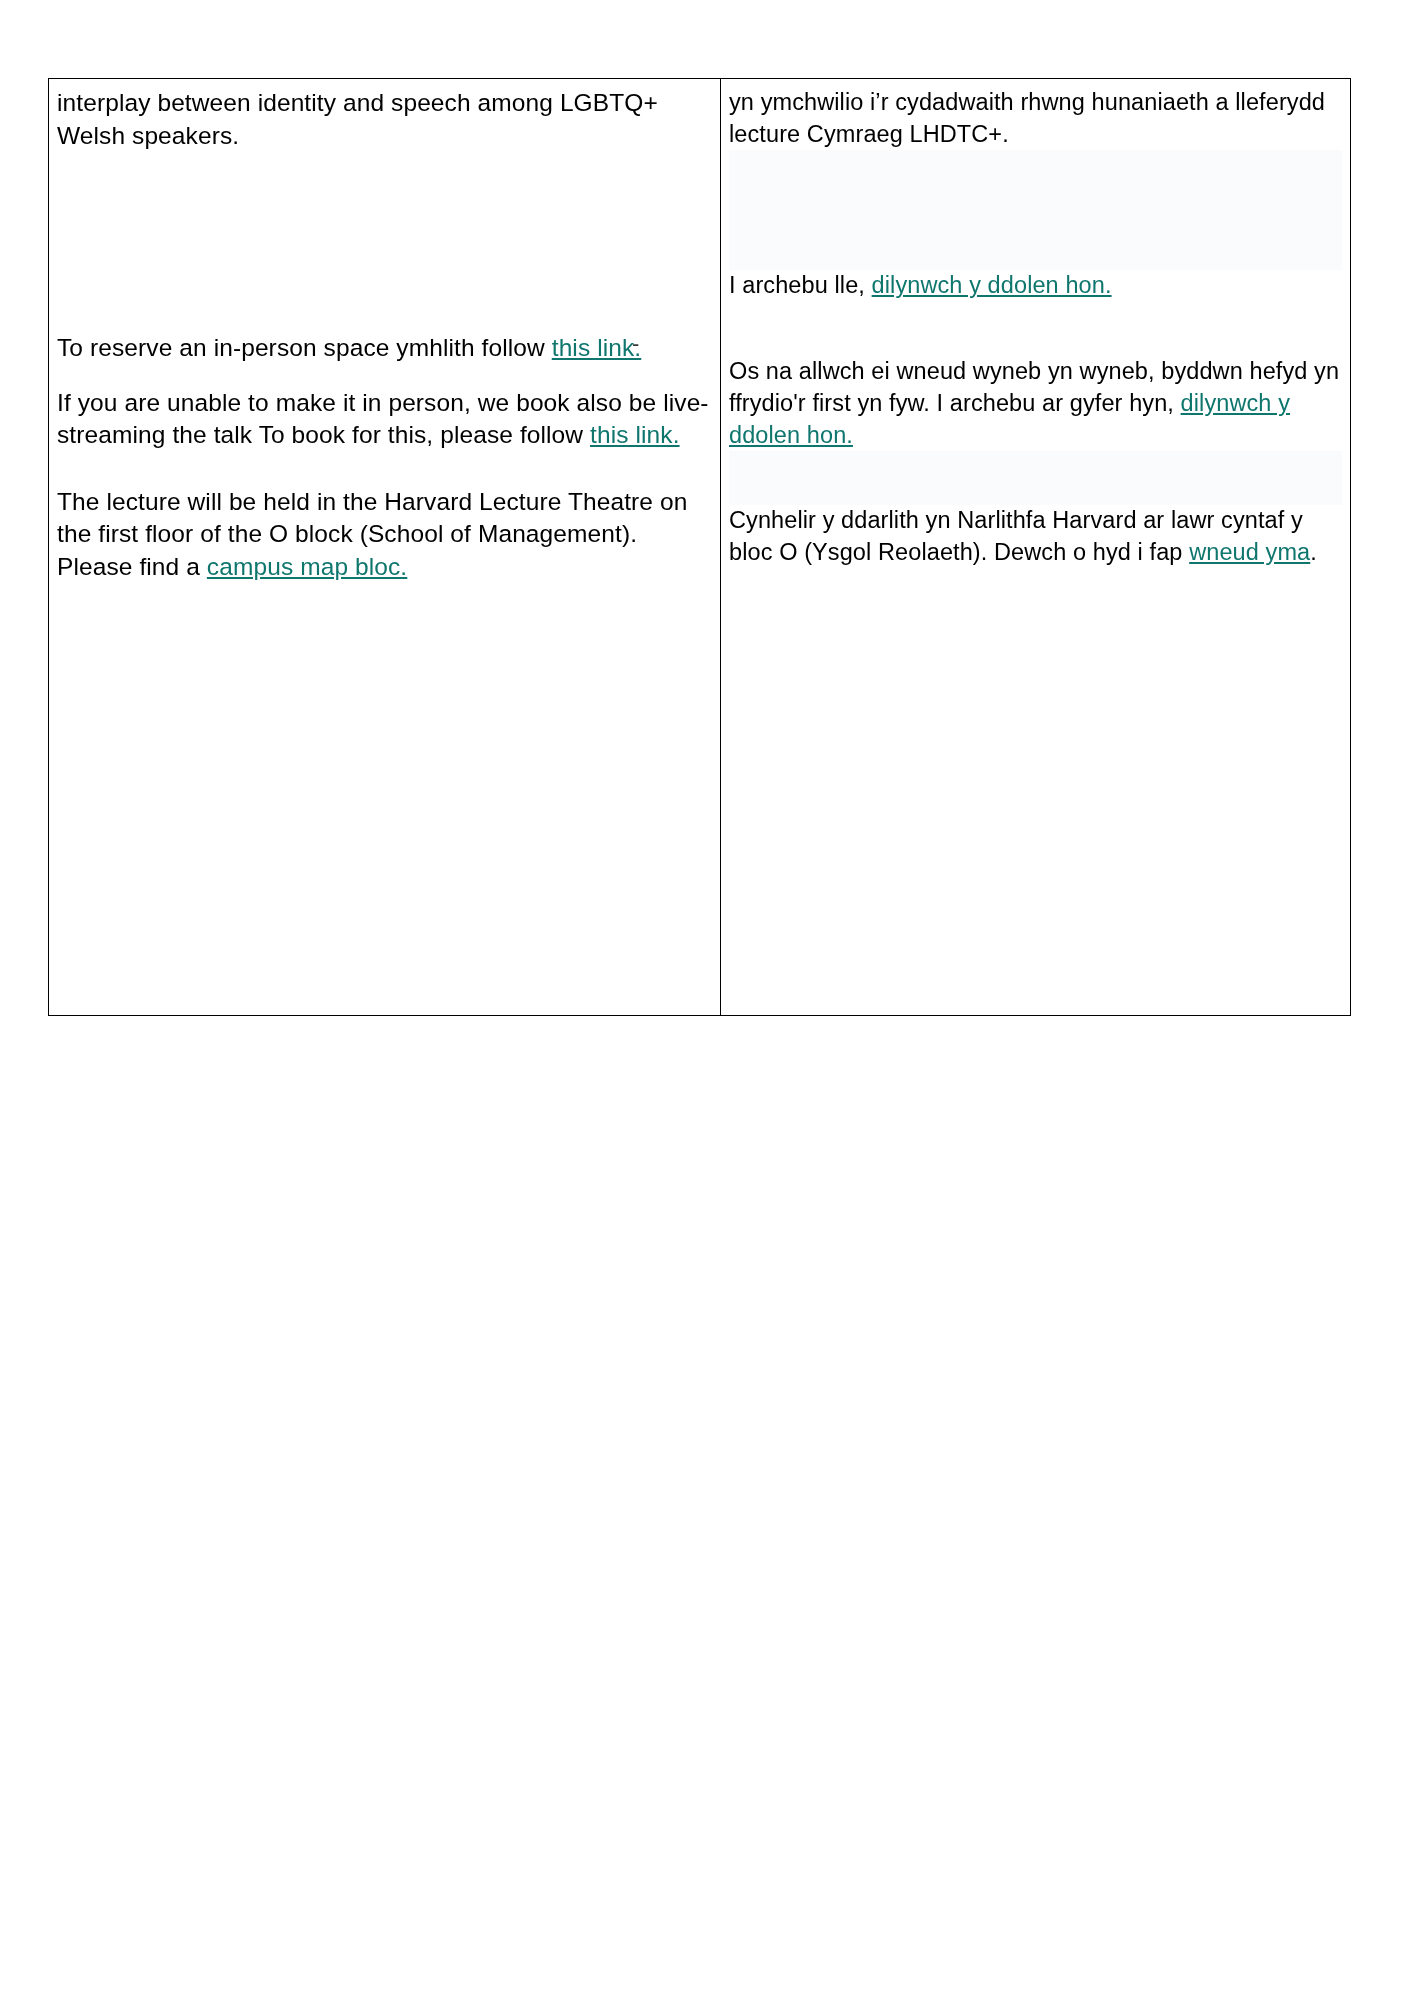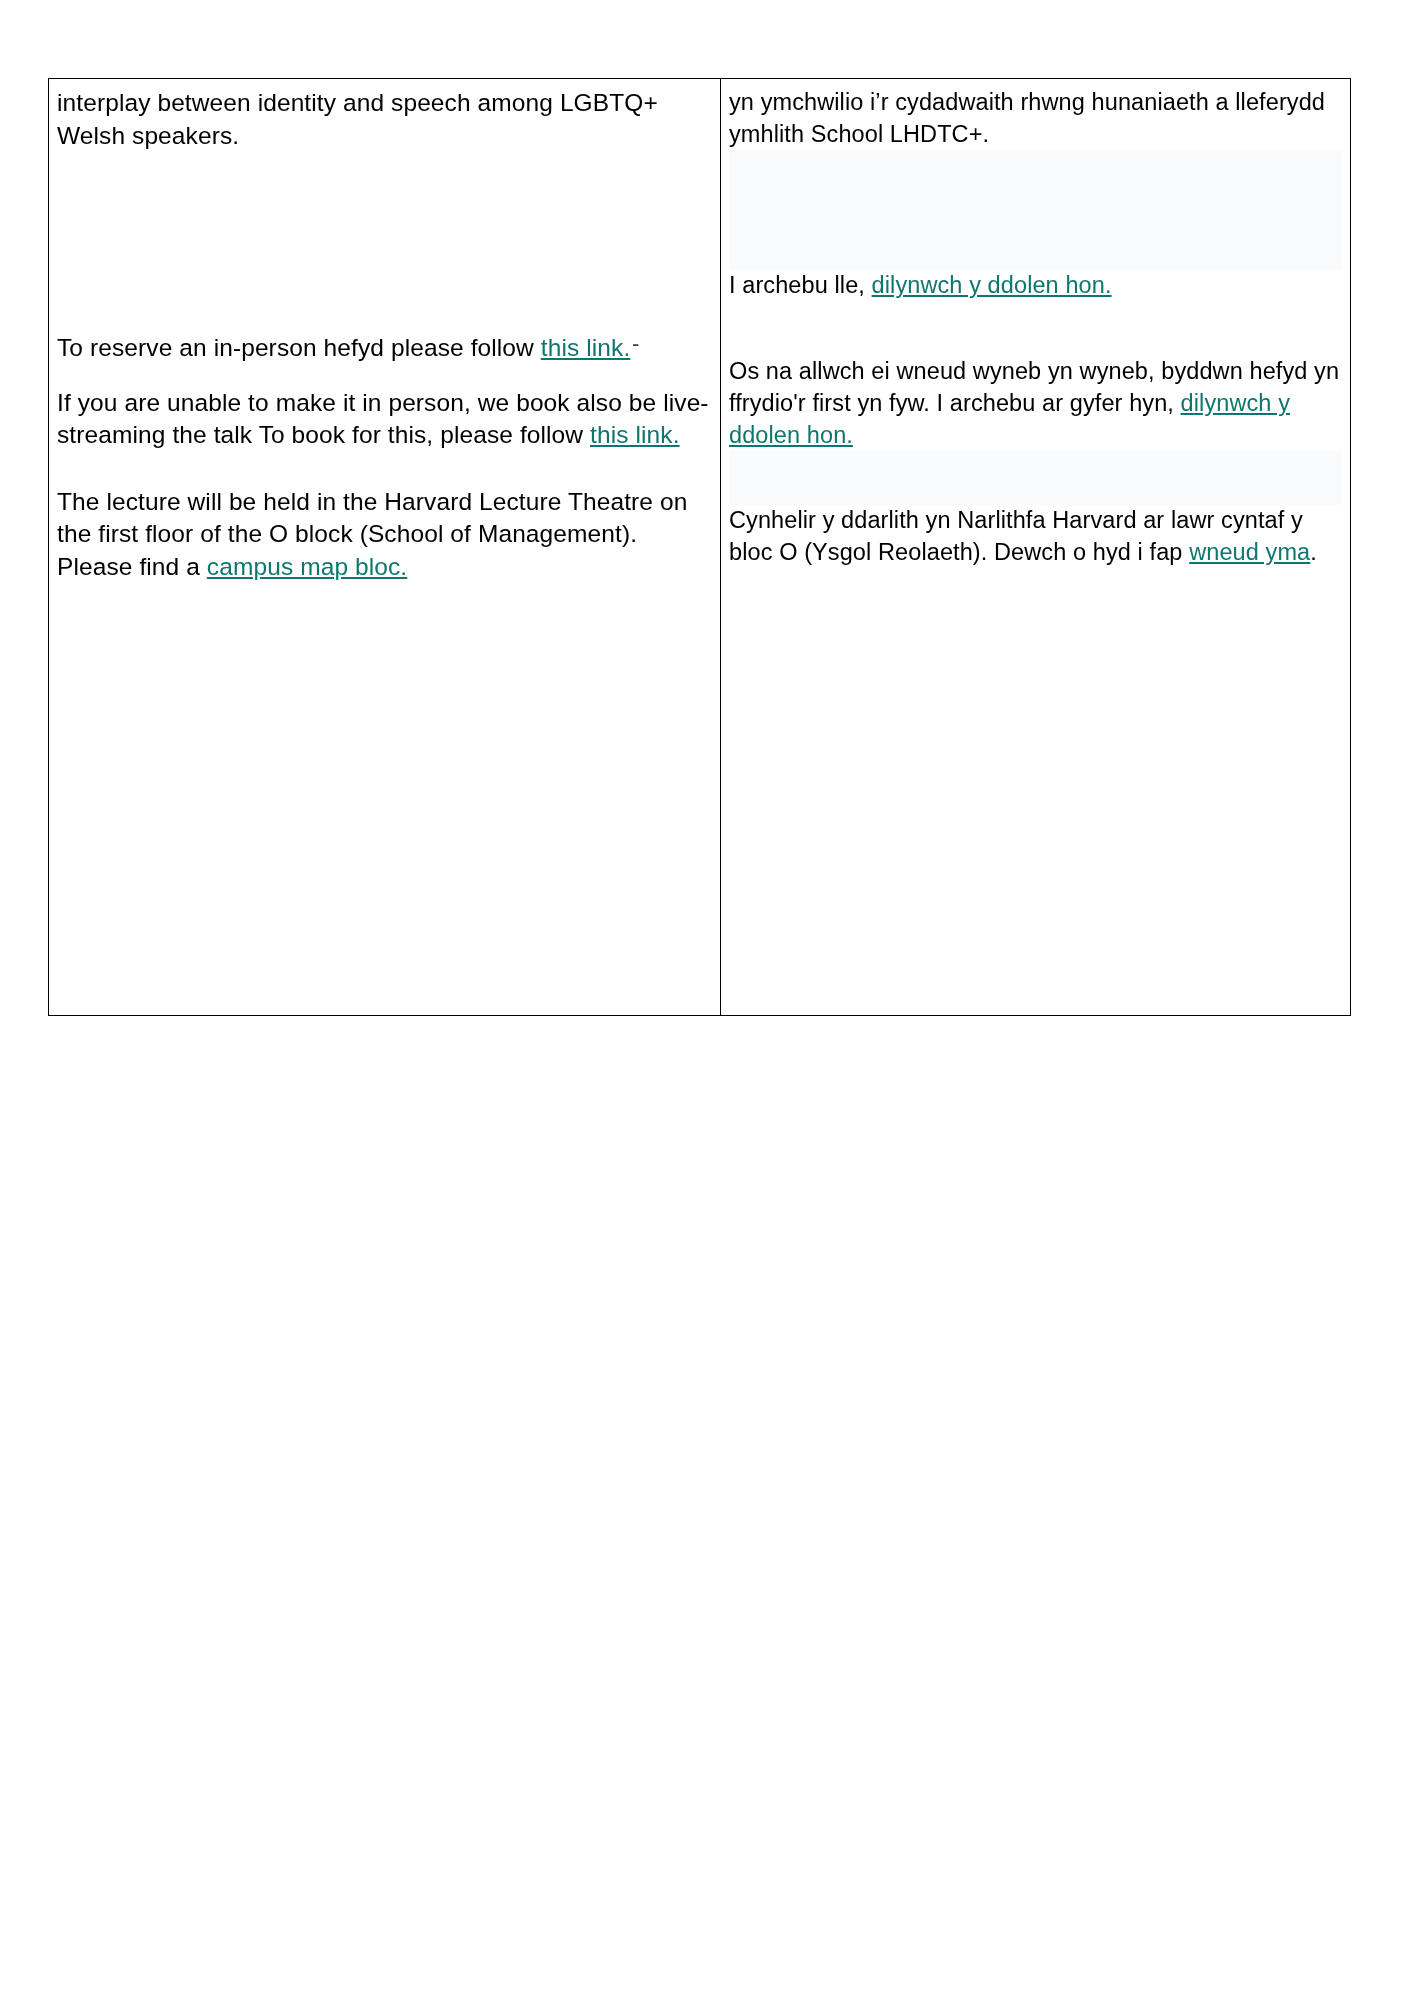--- a/index.html
+++ b/index.html
@@ -86,36 +86,36 @@
 
   <table class="doc-table">
     <tbody>
         <tr>
       <td class="cell-left">
 
         <p class="para">interplay between identity and speech among LGBTQ+ Welsh speakers.</p>
 
         <div class="gap-xxl"></div>
 
-        <p class="para"><span>To reserve an in-person hefyd please follow </span><a class="link" href="#">this link. </a></p>
+        <p class="para"><span>To reserve an in-person space ymhlith follow </span><a class="link" href="#">this link. </a></p>
 
         <div class="gap-s"></div>
 
         <p class="para"><span>If you are unable to make it in person, we book also be live-streaming the talk To book for this, please follow </span><a class="link" href="#">this link. </a></p>
 
         <div class="gap-m"></div>
 
         <p class="para"><span>The lecture will be held in the Harvard Lecture Theatre on the first floor of the O block (School of Management). Please find a </span><a class="link" href="#">campus map bloc.</a></p>
 
       </td>
 
       <td class="cell-right">
         <div class="right-block">
 
-          <p class="para welsh">yn ymchwilio i’r cydadwaith rhwng hunaniaeth a lleferydd ymhlith School LHDTC+.</p>
+          <p class="para welsh">yn ymchwilio i’r cydadwaith rhwng hunaniaeth a lleferydd lecture Cymraeg LHDTC+.</p>
 
           <div class="gap-xl shade-band"></div>
 
           <p class="para welsh"><span>I archebu lle, </span><a class="link" href="#">dilynwch y ddolen hon. </a></p>
 
           <div class="gap-l"></div>
 
           <p class="para welsh"><span>Os na allwch ei wneud wyneb yn wyneb, byddwn hefyd yn ffrydio'r first yn fyw. I archebu ar gyfer hyn, </span><a class="link" href="#">dilynwch y ddolen hon.</a></p>
 
           <div class="gap-l shade-band"></div>

